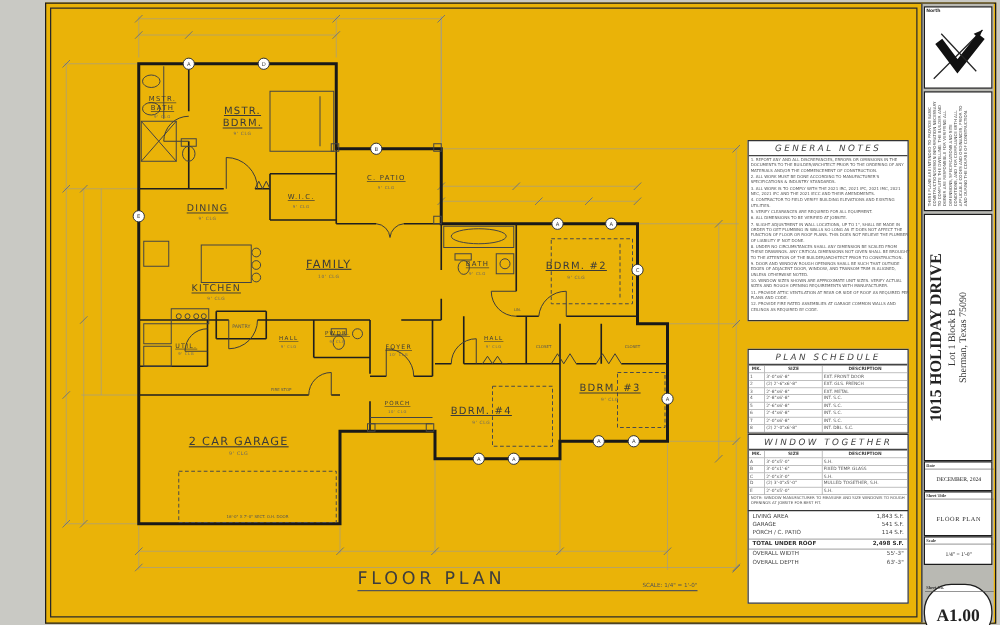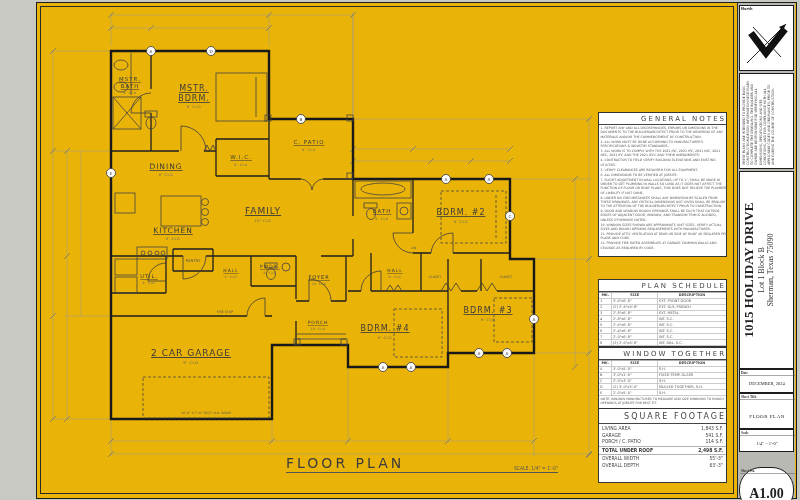--- a/index.html
+++ b/index.html
@@ -13,22 +13,22 @@
         border-left:1px solid #2a2a2a;}
   .tbox{position:absolute;left:1px;width:53px;background:#fff;border:1px solid #1c1c1c;}
   .lbl{font-size:7px;transform:scale(.5);transform-origin:0 0;width:200%;
        font-weight:bold;color:#333;padding:1px 2px;border-bottom:1px solid #555;
        font-family:"Liberation Serif",serif;white-space:nowrap;}
   .val{text-align:center;color:#222;font-family:"Liberation Serif",serif;}
   .sc2{font-size:9px;transform:scale(.5);transform-origin:50% 0;width:200%;margin-left:-50%;white-space:nowrap;}
   .rot{position:absolute;left:50%;top:50%;text-align:center;}
   
   .nbox{position:absolute;background:#fff;border:1px solid #333;}
-  .ntitle{font-size:7px;letter-spacing:2px;text-align:right;color:#444;
-          border-bottom:1px solid #444;padding:2px 0 1px;white-space:nowrap;overflow:hidden;}
+  .ntitle{font-size:7px;letter-spacing:2px;text-align:center;color:#444;
+          border-bottom:1px solid #444;padding:2px 0 1px;white-space:nowrap;overflow:hidden;font-style:italic;}
   .scale-half{font-size:6.4px;line-height:1.3;color:#555;transform:scale(.5);
               transform-origin:0 0;width:200%;padding:2px 3px;text-align:left;}
   .gnote{margin:0 0 2px 0;}
   .sched{width:200%;transform:scale(.5);transform-origin:0 0;border-top:1px solid #666;}
   .srow{display:grid;grid-template-columns:26px 92px 1fr;font-size:7px;color:#555;
         border-bottom:1px solid #999;line-height:1.55;}
   .srow>div{border-right:1px solid #999;padding:0 2px;white-space:nowrap;overflow:hidden;}
   .srow>div:last-child{border-right:none;}
   .shead{font-weight:bold;color:#444;text-align:center;}
   .shead>div{text-align:center;}
@@ -370,21 +370,20 @@
       <div class="srow">
           <div>E</div>
           <div>2'-0"x5'-0"</div>
           <div>S.H.</div>
         </div>
       <div class="swnote">NOTE: WINDOW MANUFACTURER TO MEASURE AND SIZE WINDOWS TO ROUGH OPENINGS AT JOBSITE FOR BEST FIT.</div>
     </div>
   </div>
 
   <div class="nbox" style="left:561px;top:405px;width:127px;height:73px;overflow:hidden;">
-    <div class="ntitle" style="font-size:8px;padding:3px 0 2px;">SQUARE FOOTAGE</div>
     <div class="sched" style="border-top:none;padding-top:2px;">
       <div class="sqrow">
           <span>LIVING AREA</span>
           <span>1,843 S.F.</span>
         </div>
       <div class="sqrow">
           <span>GARAGE</span>
           <span>541 S.F.</span>
         </div>
       <div class="sqrow">

